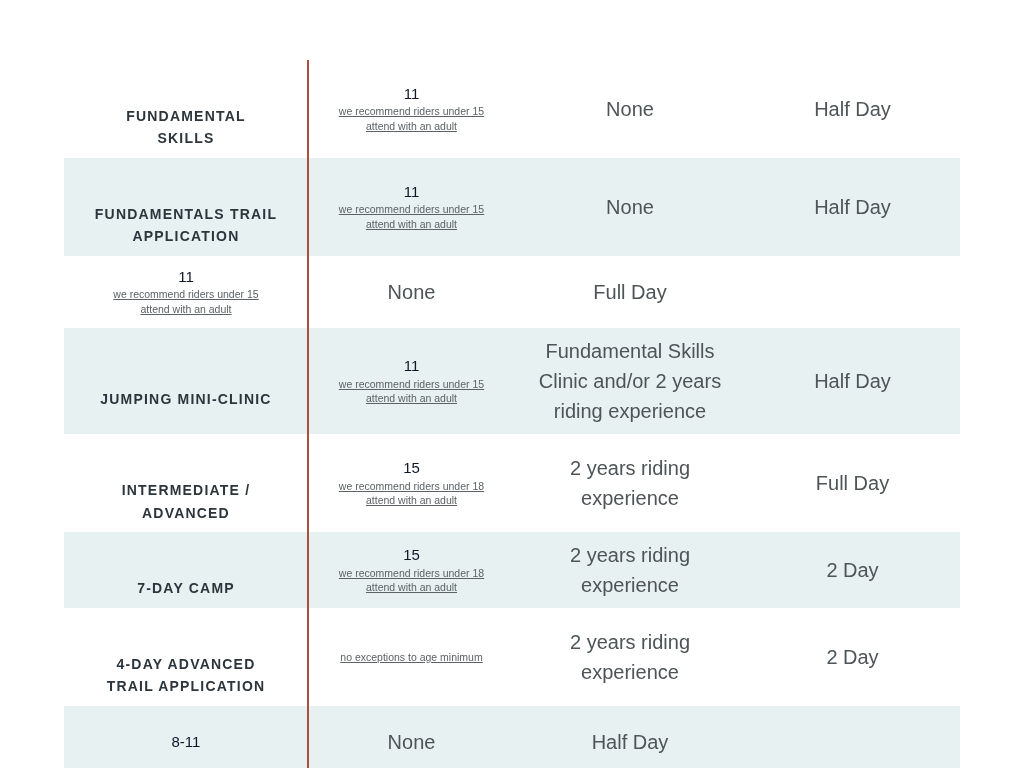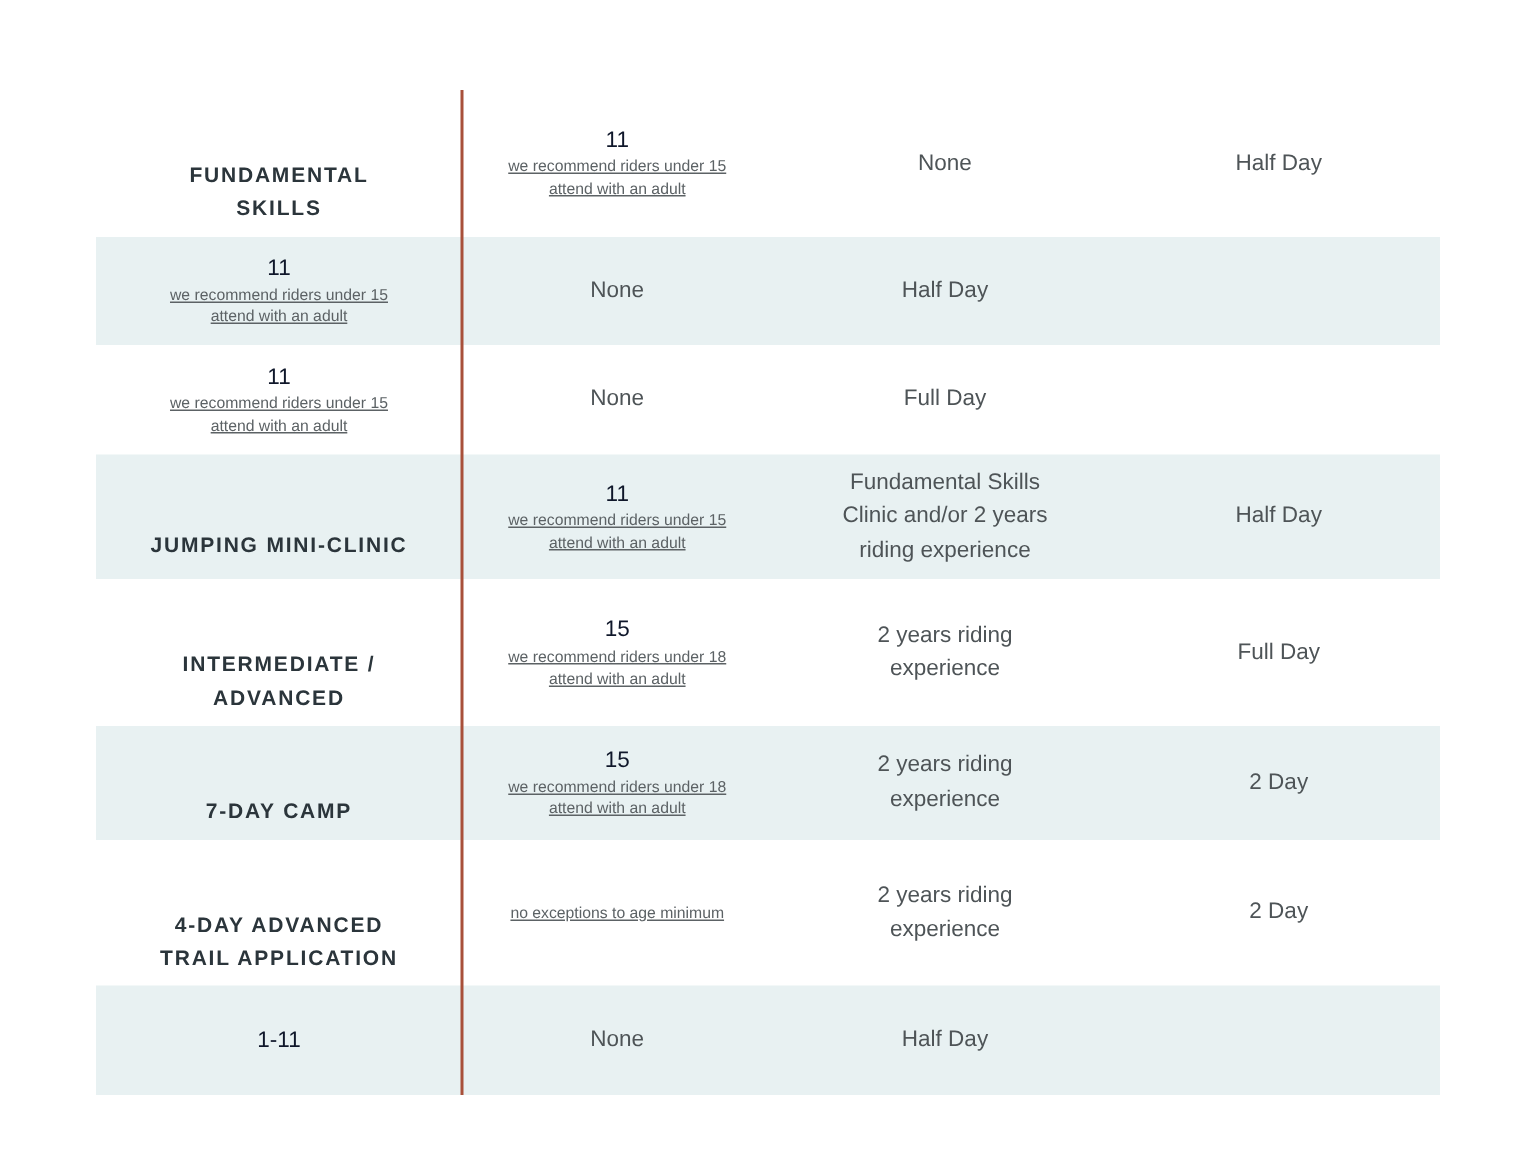--- a/index.html
+++ b/index.html
@@ -78,21 +78,21 @@
     font-size: 10.5px;
     color: #5c6265;
     line-height: 1.4;
     margin-top: 1px;
     white-space: pre-line;
     text-decoration: underline;
   }
   .age-note:empty { display: none; }
   .prereq-text, .length-text {
     display: inline-block;
-    font-size: 15px;
+    font-size: 20px;
     color: #4e5457;
     line-height: 1.5;
     white-space: pre-line;
   }
   .v-line {
     position: absolute;
     left: 243px;
     top: 0;
     bottom: 0;
     width: 2px;
@@ -114,20 +114,22 @@
       <div class="cell">
         <div class="age-num">11</div>
         <div class="age-note">we recommend riders under 15
 attend with an adult</div>
       </div>
       <div class="cell"><span class="prereq-text">None</span></div>
       <div class="cell"><span class="length-text">Half Day</span></div>
     </div>
 
     <div class="row data-row alt">
+      <div class="cell"><span class="clinic-name">FUNDAMENTALS TRAIL
+APPLICATION</span></div>
       <div class="cell">
         <div class="age-num">11</div>
         <div class="age-note">we recommend riders under 15
 attend with an adult</div>
       </div>
       <div class="cell"><span class="prereq-text">None</span></div>
       <div class="cell"><span class="length-text">Half Day</span></div>
     </div>
 
     <div class="row data-row">
@@ -184,21 +186,21 @@
       <div class="cell">
         <div class="age-note">no exceptions to age minimum</div>
       </div>
       <div class="cell"><span class="prereq-text">2 years riding
 experience</span></div>
       <div class="cell"><span class="length-text">2 Day</span></div>
     </div>
 
     <div class="row data-row alt">
       <div class="cell">
-        <div class="age-num">1-11</div>
+        <div class="age-num">8-11</div>
 
       </div>
       <div class="cell"><span class="prereq-text">None</span></div>
       <div class="cell"><span class="length-text">Half Day</span></div>
     </div>
 
   </div>
 </div>
 
 </body></html>

